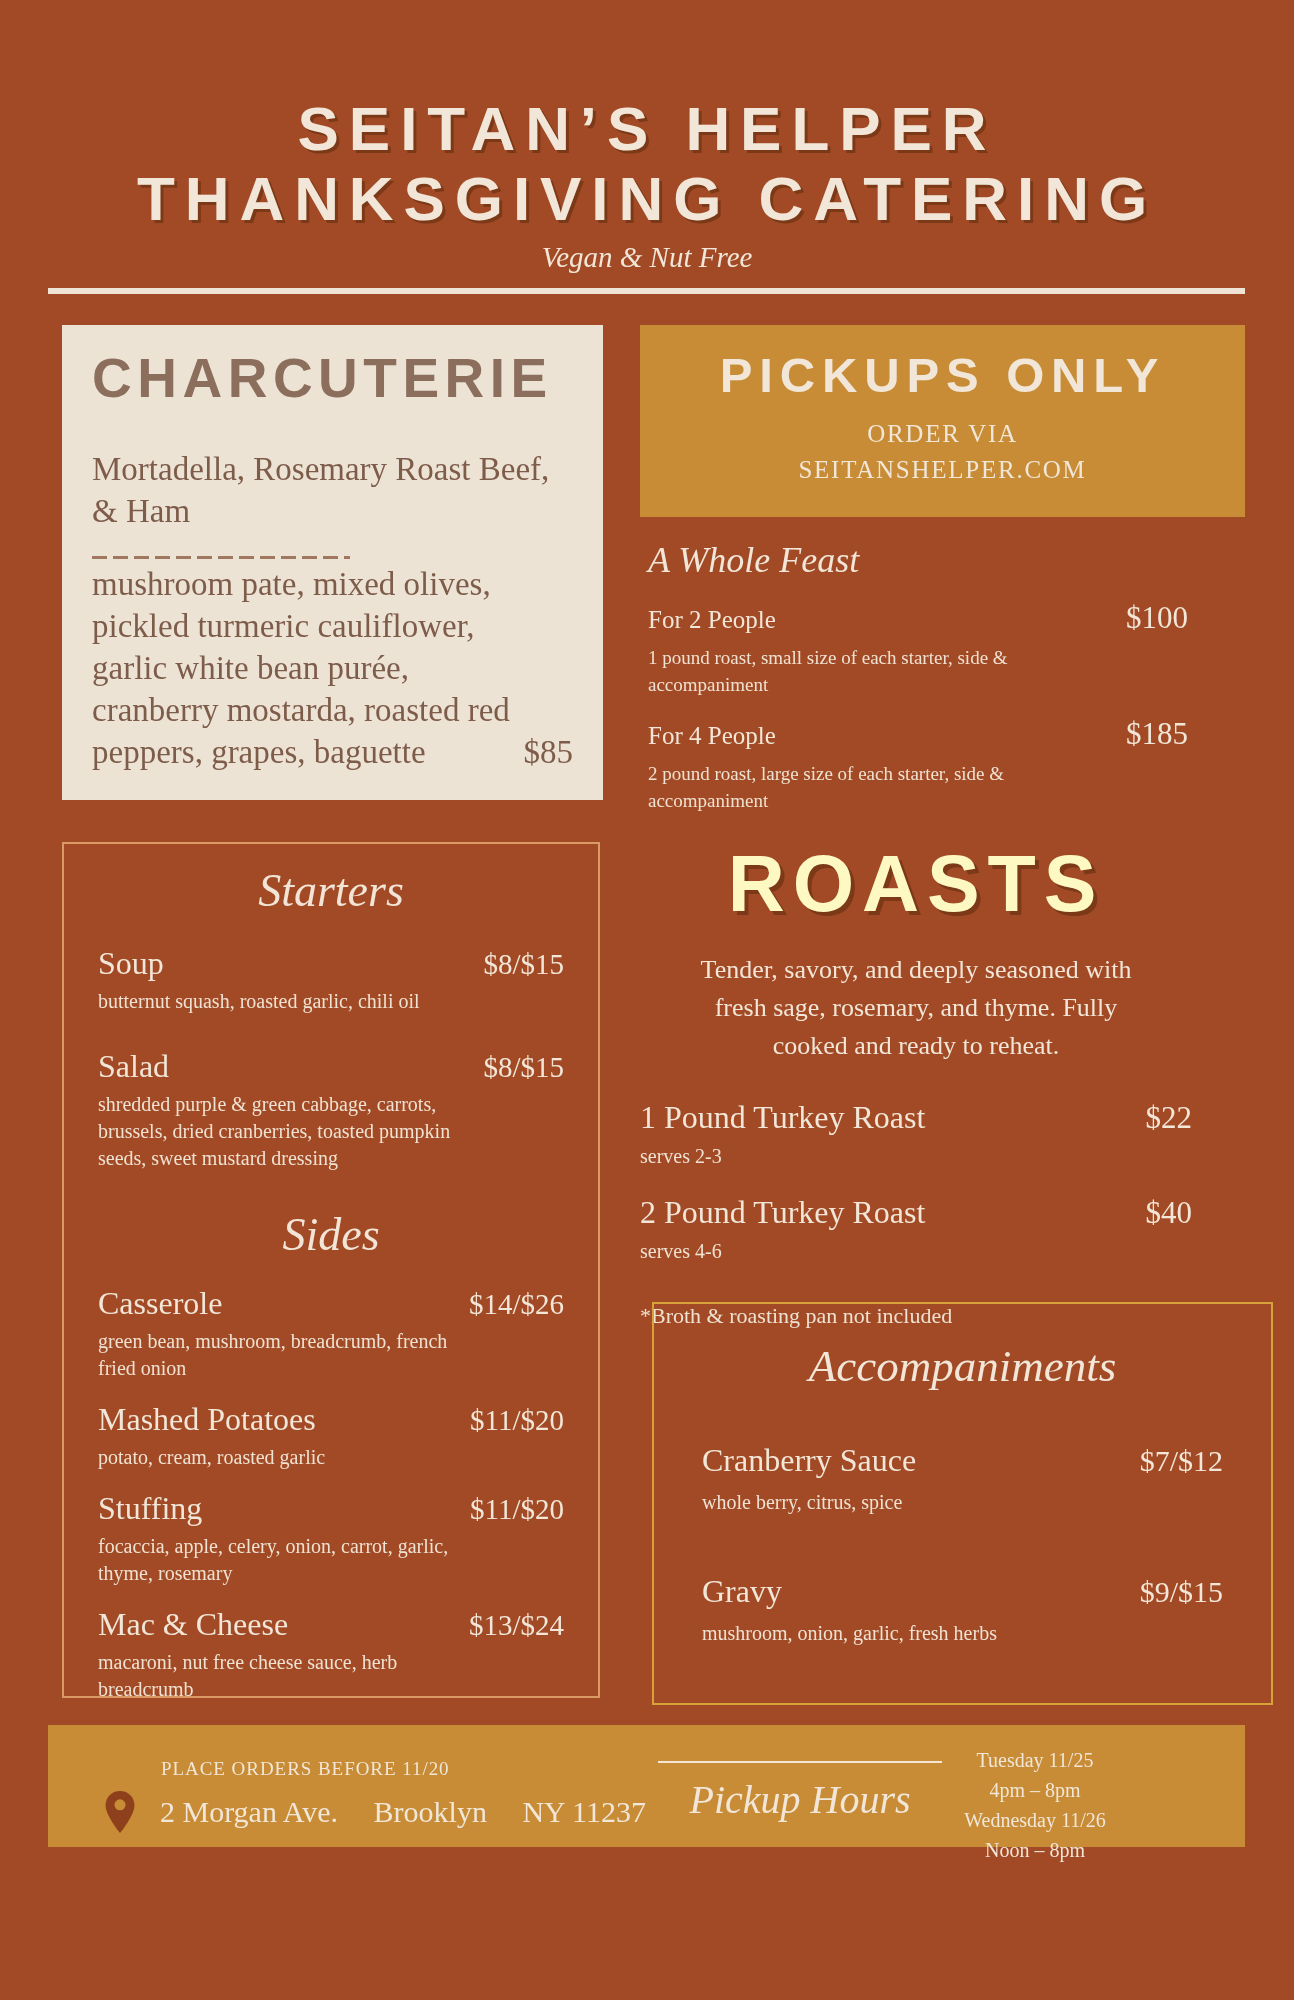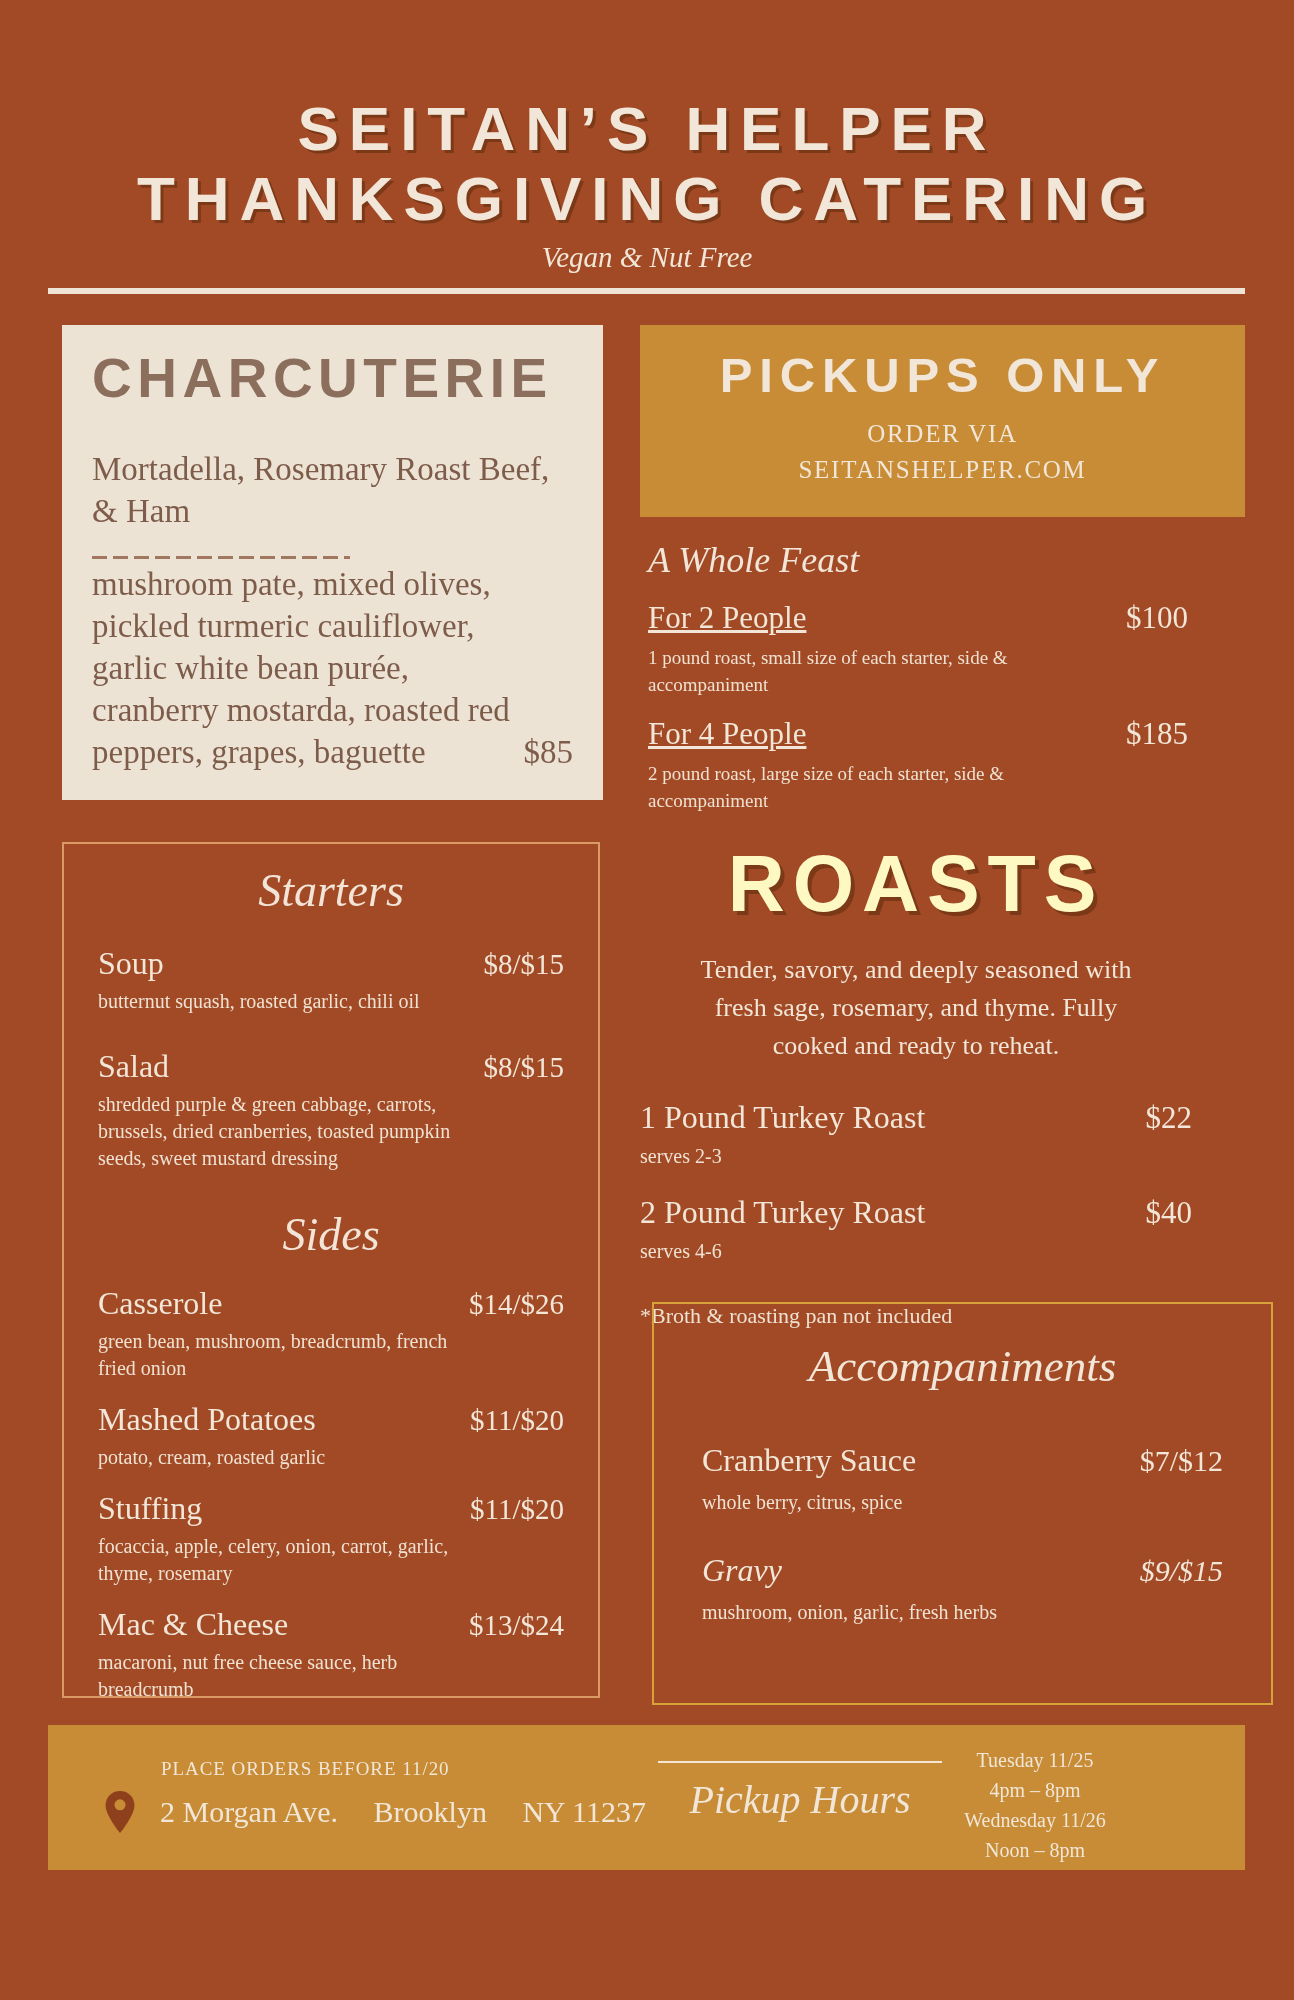--- a/index.html
+++ b/index.html
@@ -60,21 +60,21 @@
   }
   .pickups-order{
     margin-top:16px;font-size:25px;line-height:36px;letter-spacing:.07em;color:#f1e6d7;
   }
 
   
   .feast{position:absolute;top:538px;left:648px;width:540px;color:#f1e6d7;}
   .feast-title{font-style:italic;font-size:36px;line-height:44px;}
   .menu-row{display:flex;justify-content:space-between;align-items:baseline;}
   .feast .menu-row{margin-top:18px;}
-  .feast-name{font-size:31px;text-decoration:underline;}
+  .feast-name{font-size:25px;}
   .feast-price{font-size:31px;}
   .feast-desc{margin-top:8px;font-size:19px;line-height:27px;max-width:430px;color:#efe2d2;}
 
   
   .starters-box{
     position:absolute;top:842px;left:62px;width:538px;height:856px;
     border:2px solid #d99a66;box-sizing:border-box;padding:20px 34px;
     color:#f1e6d7;
   }
   .sec-title{
@@ -110,25 +110,25 @@
   .accomp-box{
     position:absolute;top:1302px;left:652px;width:621px;height:403px;
     border:2px solid #d8a23b;box-sizing:border-box;padding:34px 48px;
     color:#f1e6d7;
   }
   .accomp-title{text-align:center;font-style:italic;font-size:45px;line-height:56px;}
   .accomp-items{margin-top:48px;}
   .accomp-name{font-size:32px;}
   .accomp-price{font-size:30px;}
   .accomp-desc{font-size:20px;line-height:26px;margin-top:10px;color:#efe2d2;}
-  .m42{margin-top:37px;font-style:italic;}
+  .m42{margin-top:58px;}
 
   
   .footer-bar{
-    position:absolute;top:1725px;left:48px;width:1197px;height:145px;
+    position:absolute;top:1725px;left:48px;width:1197px;height:122px;
     background:#c78c35;color:#f1e6d7;
   }
   .footer-deadline{
     position:absolute;left:113px;top:33px;
     font-size:19px;letter-spacing:.05em;
   }
   .footer-address{
     position:absolute;left:56px;top:66px;display:flex;align-items:center;
   }
   .pin-wrap{width:32px;height:42px;margin-right:24px;}

